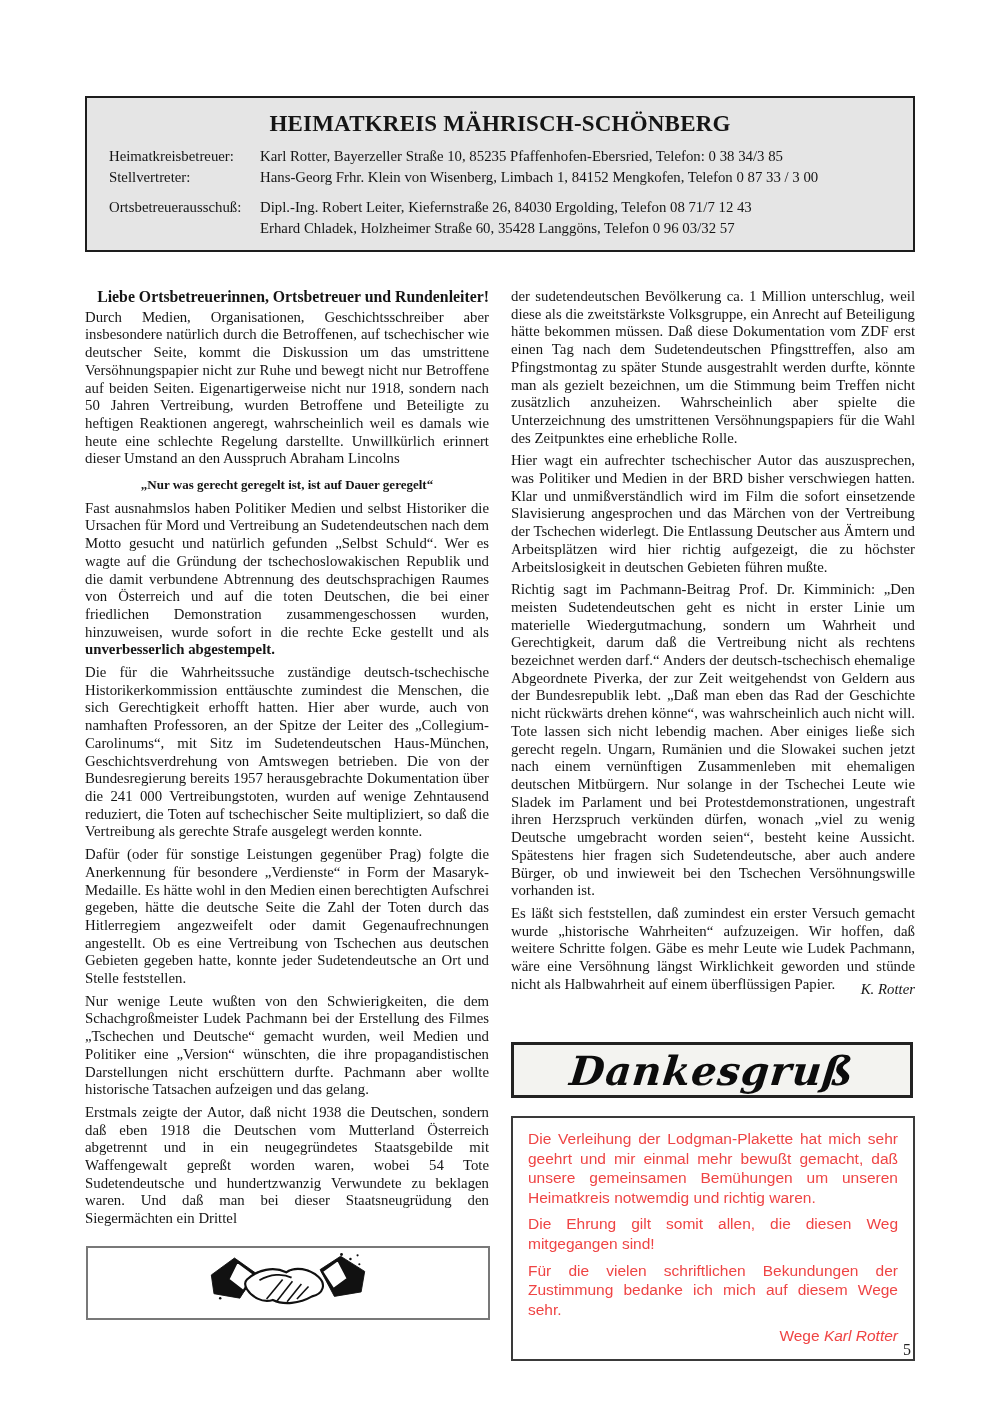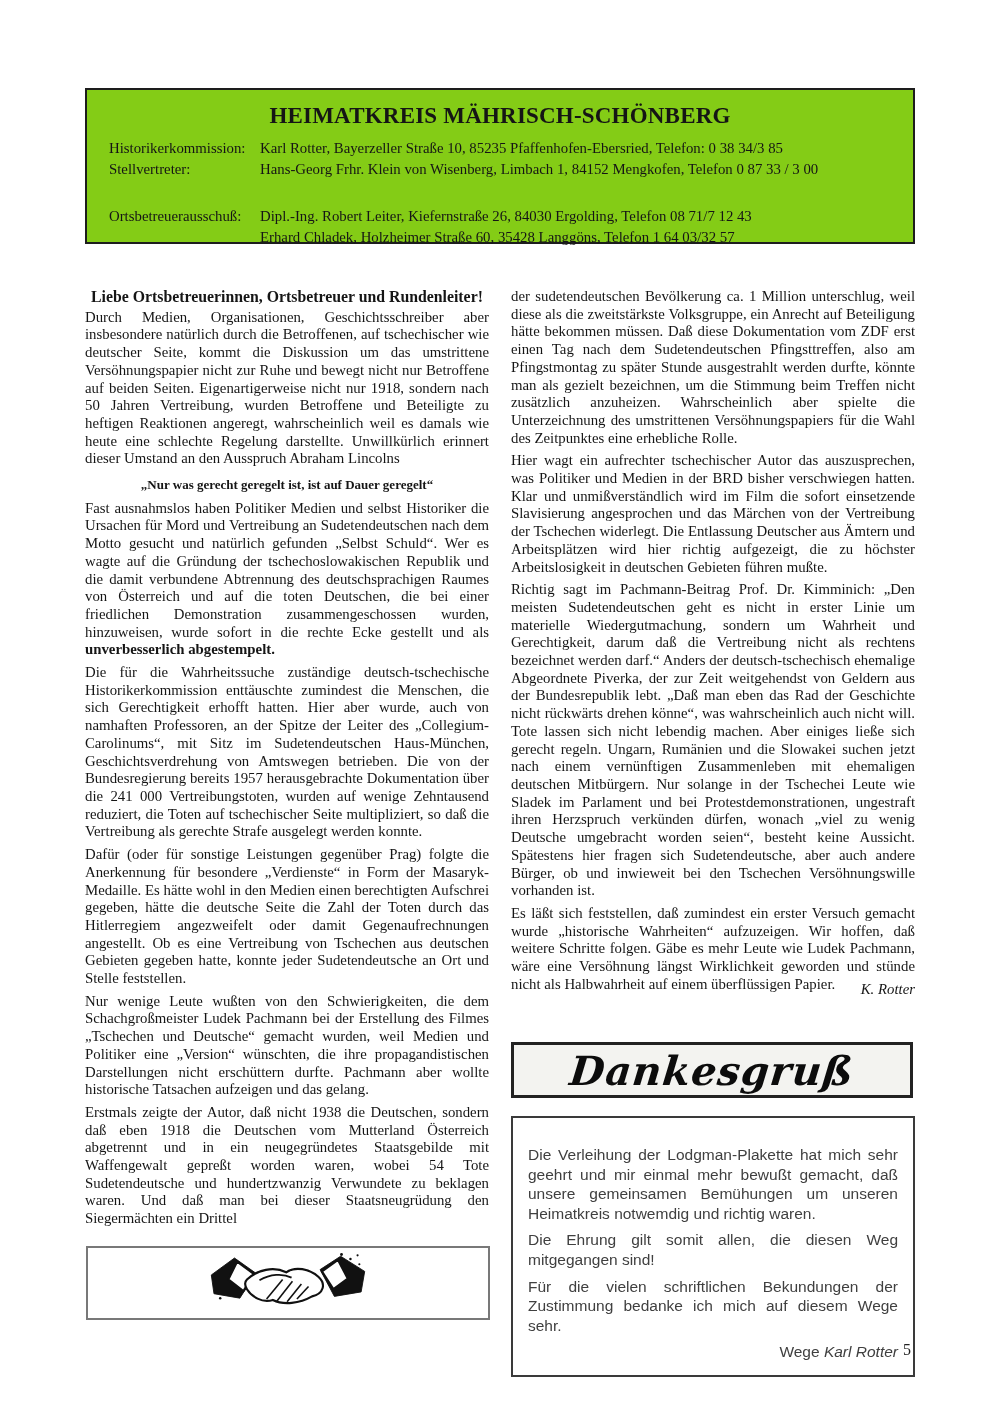--- a/index.html
+++ b/index.html
@@ -4,44 +4,44 @@
 <style>
   html,body { margin:0; padding:0; }
   body {
     width:1000px; height:1412px; position:relative;
     background:#ffffff; color:#151515;
     font-family:"Liberation Serif", serif;
   }
 
   
   .header-box {
-    position:absolute; left:85px; top:88px;
+    position:absolute; left:85px; top:96px;
     width:826px; height:152px;
-    border:2px solid #1d1d1d; background:#84cc16;
+    border:2px solid #1d1d1d; background:#e5e5e5;
   }
   .header-title {
     text-align:center; font-weight:bold; font-size:23px;
     margin-top:13px; letter-spacing:.2px;
   }
   .header-rows { margin:9px 10px 0 22px; font-size:14.8px; }
   .hrow { display:flex; line-height:21px; }
   .hrow .lbl { width:151px; flex:none; white-space:nowrap; }
   .hrow .val { flex:1; white-space:nowrap; }
-  .hrow.gap { margin-top:26px; }
+  .hrow.gap { margin-top:9px; }
 
   
   .col { position:absolute; top:288px; }
   .col-left  { left:85px;  width:404px; }
   .col-right { left:511px; width:404px; }
   .body-text p {
     margin:0 0 5px; font-size:14.8px; line-height:17.7px;
     text-align:justify; hyphens:none;
   }
   p.salutation {
-    font-weight:bold; font-size:15.8px; text-align:center; margin:0 0 3px;
+    font-weight:bold; font-size:15.8px; text-align:right; margin:0 0 3px;
   }
   p.quote-head {
     font-weight:bold; font-size:13px; text-align:center; margin:8px 0 6px;
   }
   .sig-line {
     text-align:right; font-style:italic;
     font-size:14.8px; line-height:17.7px; margin-top:-17.7px;
   }
 
   
@@ -61,56 +61,56 @@
   }
   .danke-title {
     font-family:"DejaVu Serif", serif; font-style:italic; font-weight:bold;
     font-size:40px; transform:skewX(-6deg); letter-spacing:1px; color:#0c0c0c;
   }
 
   
   .thanks-box {
     position:absolute; left:511px; top:1116px;
     width:370px; border:2px solid #3a3a3a; background:#fff;
-    padding:27px 15px 13px;
+    padding:11px 15px 13px;
     font-family:"Liberation Sans", sans-serif;
-    font-size:15.5px; line-height:19.6px; color:#404040;
+    font-size:15.5px; line-height:19.6px; color:#ef4444;
   }
   .thanks-box p { margin:0 0 7px; text-align:justify; }
   .t-sig { text-align:right; margin-top:3px; }
 
   
   .page-number {
     position:absolute; left:903px; top:1341px;
     font-size:16px; color:#222;
   }
 </style>
 </head>
 <body>
 
 <div class="page">
 
   <div class="header-box">
     <div class="header-title">HEIMATKREIS MÄHRISCH-SCHÖNBERG</div>
     <div class="header-rows">
       <div class="hrow">
-        <span class="lbl">Historikerkommission:</span>
+        <span class="lbl">Heimatkreisbetreuer:</span>
         <span class="val">Karl Rotter, Bayerzeller Straße 10, 85235 Pfaffenhofen-Ebersried, Telefon: 0 38 34/3 85</span>
       </div>
       <div class="hrow">
         <span class="lbl">Stellvertreter:</span>
         <span class="val">Hans-Georg Frhr. Klein von Wisenberg, Limbach 1, 84152 Mengkofen, Telefon 0 87 33 / 3 00</span>
       </div>
       <div class="hrow gap">
         <span class="lbl">Ortsbetreuerausschuß:</span>
         <span class="val">Dipl.-Ing. Robert Leiter, Kiefernstraße 26, 84030 Ergolding, Telefon 08 71/7 12 43</span>
       </div>
       <div class="hrow">
         <span class="lbl"></span>
-        <span class="val">Erhard Chladek, Holzheimer Straße 60, 35428 Langgöns, Telefon 1 64 03/32 57</span>
+        <span class="val">Erhard Chladek, Holzheimer Straße 60, 35428 Langgöns, Telefon 0 96 03/32 57</span>
       </div>
     </div>
   </div>
 
   <div class="col col-left body-text">
     <p class="salutation">Liebe Ortsbetreuerinnen, Ortsbetreuer und Rundenleiter!</p>
     <p>Durch Medien, Organisationen, Geschichtsschreiber aber insbesondere natürlich durch die Betroffenen, auf tschechischer wie deutscher Seite, kommt die Diskussion um das umstrittene Versöhnungspapier nicht zur Ruhe und bewegt nicht nur Betroffene auf beiden Seiten. Eigenartigerweise nicht nur 1918, sondern nach 50 Jahren Vertreibung, wurden Betroffene und Beteiligte zu heftigen Reaktionen angeregt, wahrscheinlich weil es damals wie heute eine schlechte Regelung darstellte. Unwillkürlich erinnert dieser Umstand an den Ausspruch Abraham Lincolns</p>
     <p class="quote-head">„Nur was gerecht geregelt ist, ist auf Dauer geregelt“</p>
     <p><span>Fast ausnahmslos haben Politiker Medien und selbst Historiker die Ursachen für Mord und Vertreibung an Sudetendeutschen nach dem Motto gesucht und natürlich gefunden „Selbst Schuld“. Wer es wagte auf die Gründung der tschechoslowakischen Republik und die damit verbundene Abtrennung des deutschsprachigen Raumes von Österreich und auf die toten Deutschen, die bei einer friedlichen Demonstration zusammengeschossen wurden, hinzuweisen, wurde sofort in die rechte Ecke gestellt und als </span><b>unverbesserlich abgestempelt.</b></p>
     <p>Die für die Wahrheitssuche zuständige deutsch-tschechische Historikerkommission enttäuschte zumindest die Menschen, die sich Gerechtigkeit erhofft hatten. Hier aber wurde, auch von namhaften Professoren, an der Spitze der Leiter des „Collegium-Carolinums“, mit Sitz im Sudetendeutschen Haus-München, Geschichtsverdrehung von Amtswegen betrieben. Die von der Bundesregierung bereits 1957 herausgebrachte Dokumentation über die 241 000 Vertreibungstoten, wurden auf wenige Zehntausend reduziert, die Toten auf tschechischer Seite multipliziert, so daß die Vertreibung als gerechte Strafe ausgelegt werden konnte.</p>

